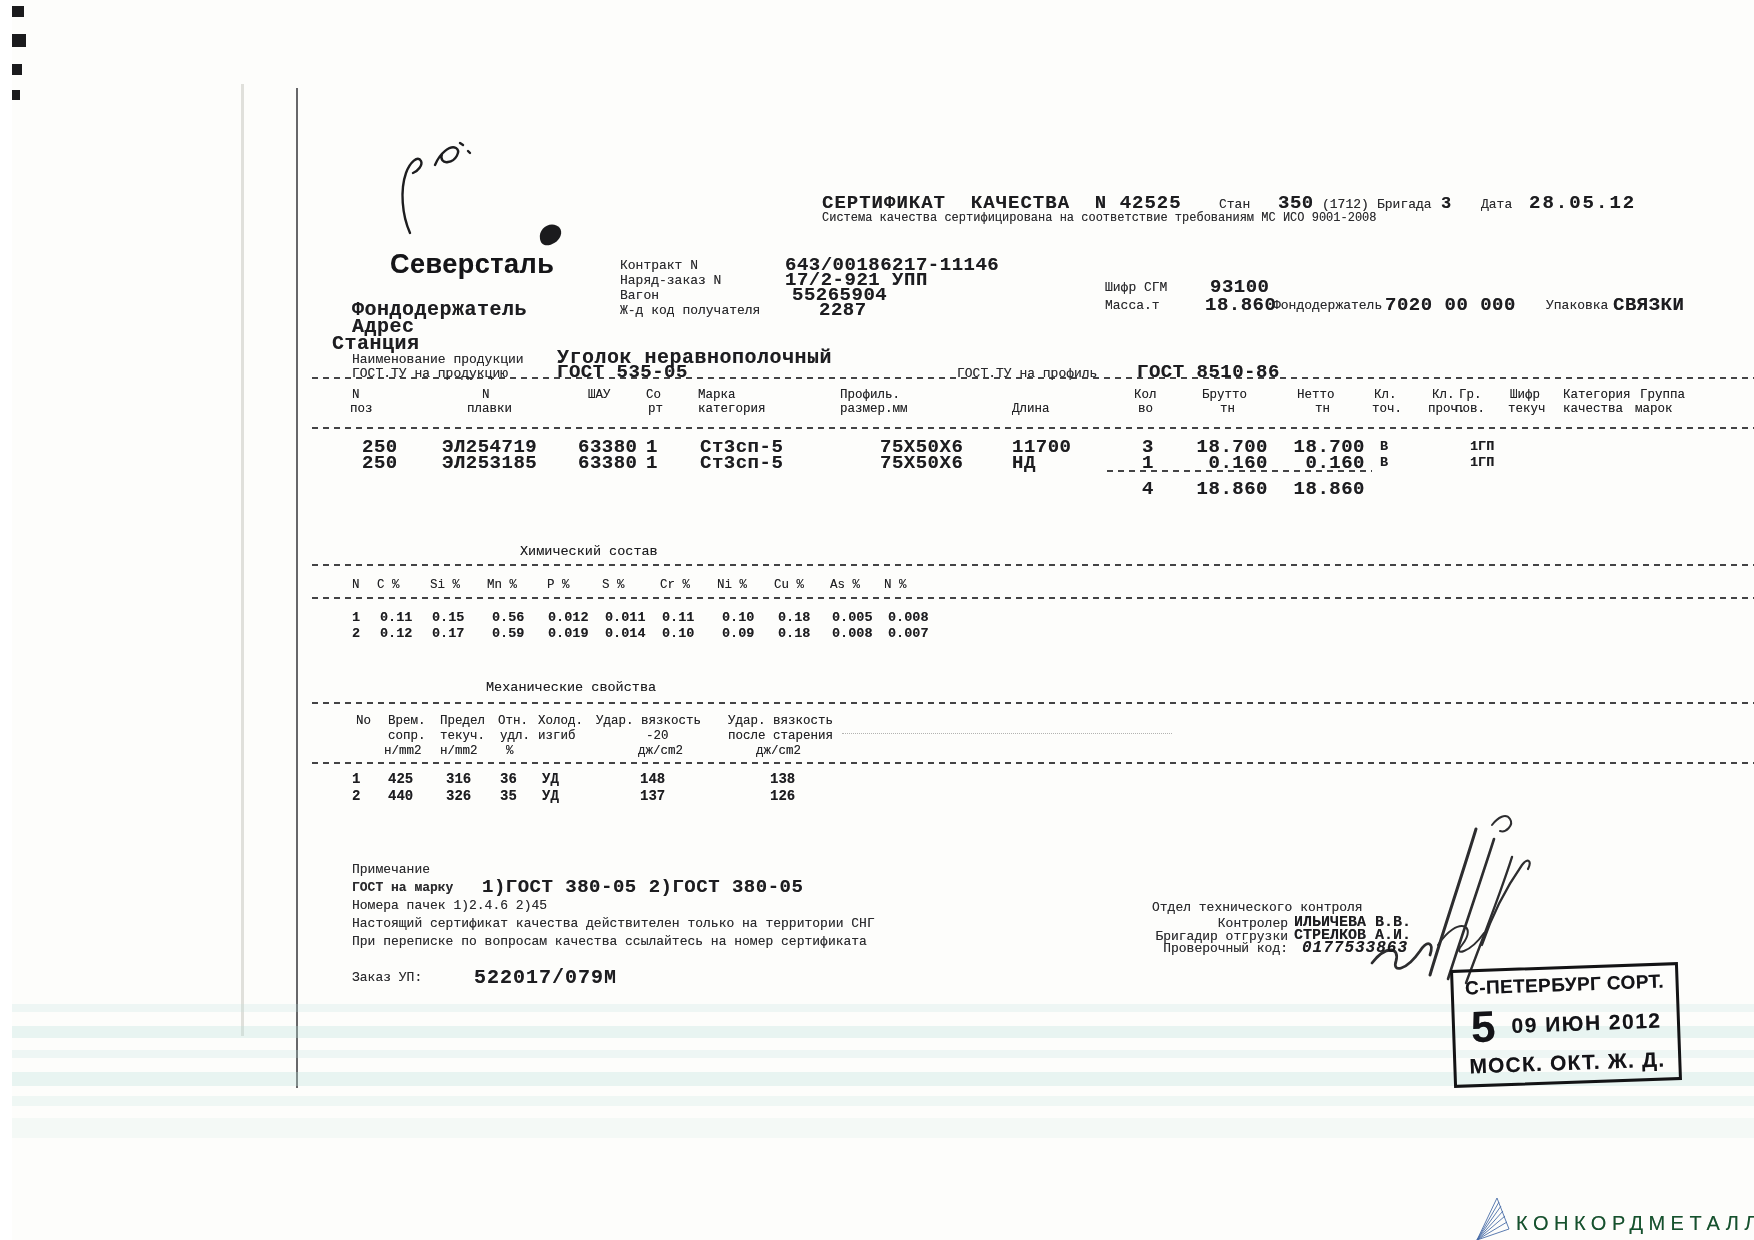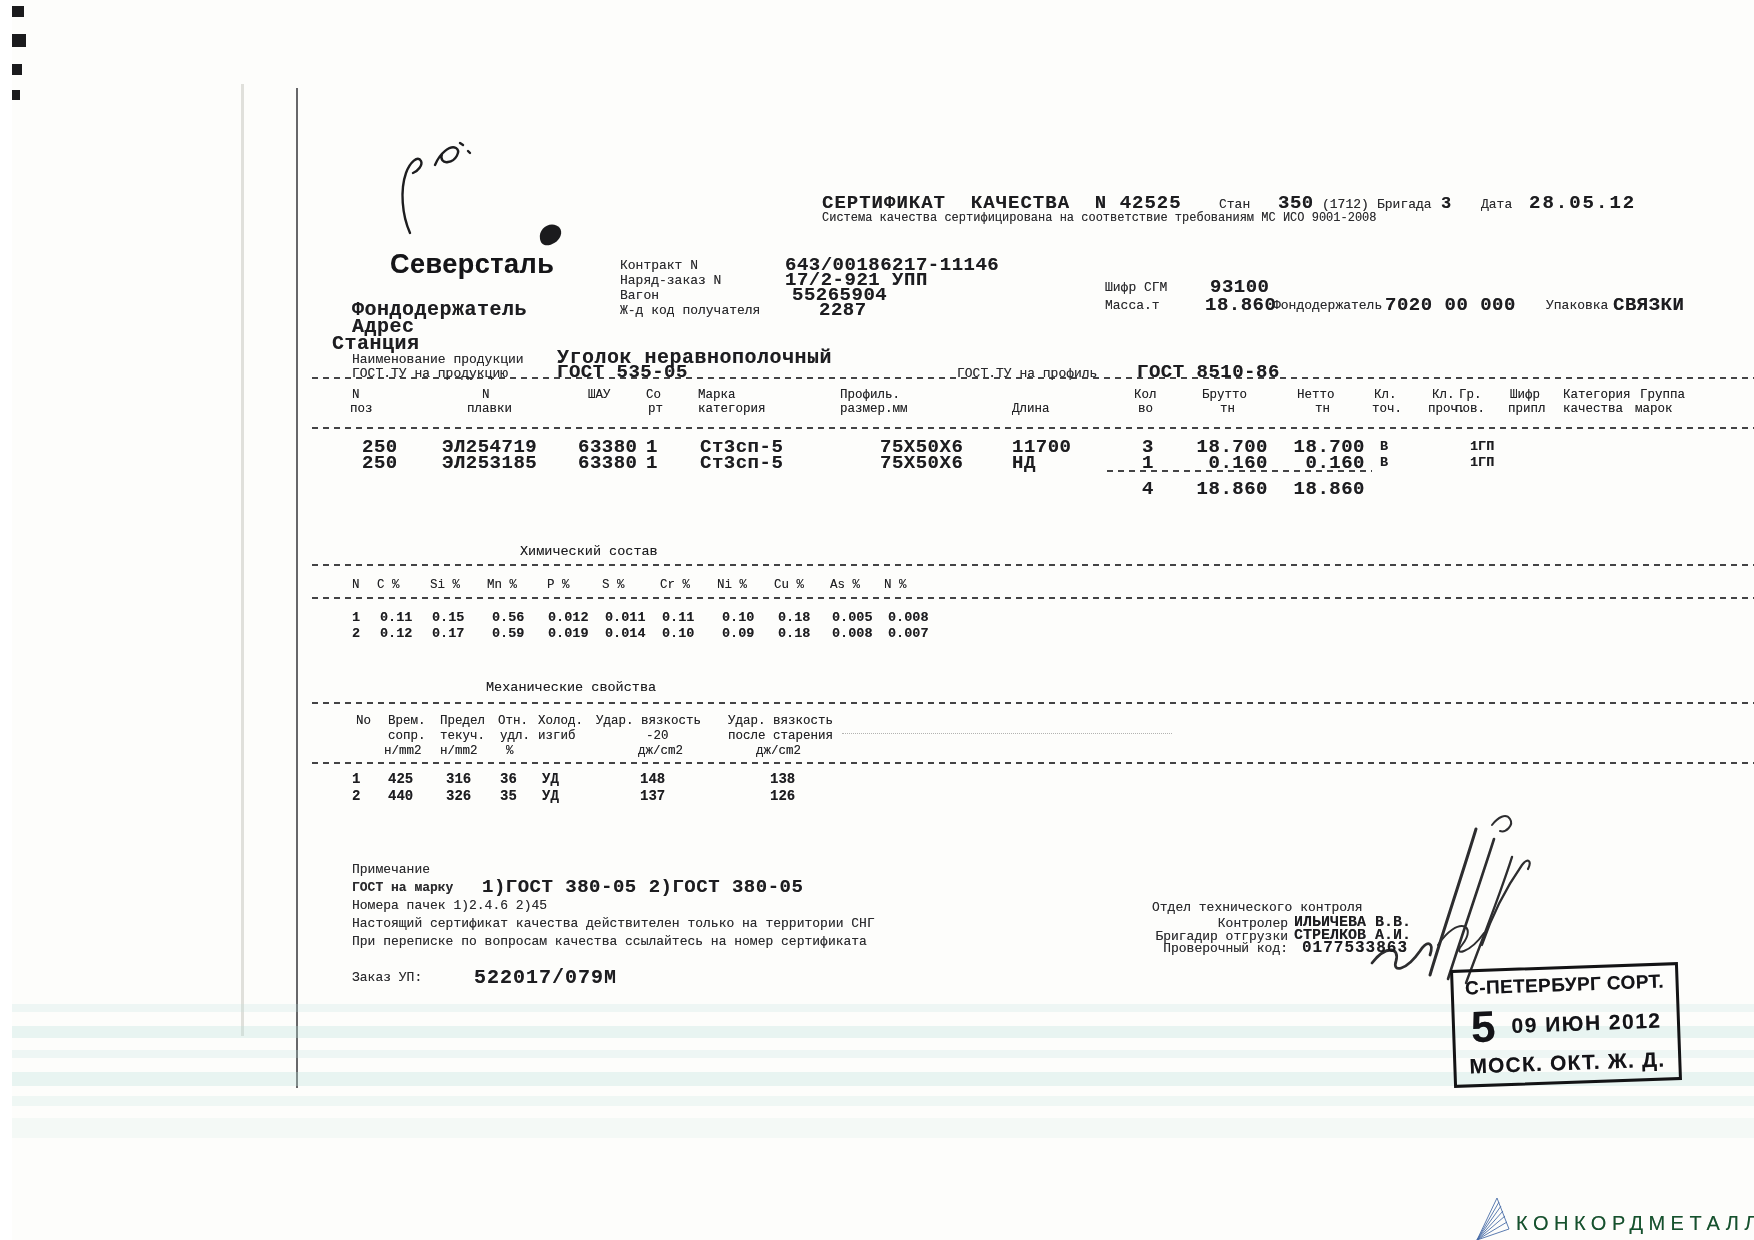--- a/index.html
+++ b/index.html
@@ -123,21 +123,21 @@
   <span class="ab thdr" style="left:1208px;top:402px;">тн</span>
   <span class="ab thdr" style="left:1285px;top:388px;">Нетто</span>
   <span class="ab thdr" style="left:1303px;top:402px;">тн</span>
   <span class="ab thdr" style="left:1362px;top:388px;">Кл.</span>
   <span class="ab thdr" style="left:1360px;top:402px;">точ.</span>
   <span class="ab thdr" style="left:1420px;top:388px;">Кл.</span>
   <span class="ab thdr" style="left:1416px;top:402px;">проч.</span>
   <span class="ab thdr" style="left:1447px;top:388px;">Гр.</span>
   <span class="ab thdr" style="left:1443px;top:402px;">пов.</span>
   <span class="ab thdr" style="left:1498px;top:388px;">Шифр</span>
-  <span class="ab thdr" style="left:1496px;top:402px;">припл</span>
+  <span class="ab thdr" style="left:1496px;top:402px;">текуч</span>
   <span class="ab thdr" style="left:1551px;top:388px;">Категория</span>
   <span class="ab thdr" style="left:1551px;top:402px;">качества</span>
   <span class="ab thdr" style="left:1628px;top:388px;">Группа</span>
   <span class="ab thdr" style="left:1623px;top:402px;">марок</span>
   <div class="dash" style="left:300px;top:427px;width:1442px;"></div>
 
   <span class="ab cell" style="left:350px;top:436px;">250</span>
   <span class="ab cell" style="left:430px;top:436px;">ЭЛ254719</span>
   <span class="ab cell" style="left:566px;top:436px;">63380</span>
   <span class="ab cell" style="left:634px;top:436px;">1</span>
@@ -250,21 +250,21 @@
   <span class="ab lb" style="left:340px;top:934px;">При переписке по вопросам качества ссылайтесь на номер сертификата</span>
   <span class="ab lb" style="left:340px;top:970px;">Заказ УП:</span>
   <span class="ab v20" style="left:462px;top:966px;letter-spacing:1px;">522017/079М</span>
 
   <span class="ab lb" style="left:1140px;top:900px;">Отдел технического контроля</span>
   <span class="ab lb r" style="left:1040px;top:916px;width:236px;">Контролер</span>
   <span class="ab cell14" style="left:1282px;top:914px;font-size:15px;">ИЛЬИЧЕВА В.В.</span>
   <span class="ab lb r" style="left:1040px;top:929px;width:236px;">Бригадир отгрузки</span>
   <span class="ab cell14" style="left:1282px;top:927px;font-size:15px;">СТРЕЛКОВ А.И.</span>
   <span class="ab lb r" style="left:1040px;top:941px;width:236px;">Проверочный код:</span>
-  <span class="ab cell14" style="left:1290px;top:939px;font-size:16px;letter-spacing:1px;">0177533863</span>
+  <span class="ab cell14" style="left:1290px;top:939px;font-size:16px;letter-spacing:1px;font-style:italic;">0177533863</span>
 
   <svg class="ab" style="left:1330px;top:795px" width="230" height="200" viewBox="0 0 230 200" fill="none" stroke="#17171a" stroke-linecap="round" opacity="0.9">
     <path stroke-width="3" d="M88 180 C100 140 120 80 134 34"></path>
     <path stroke-width="2.6" d="M106 184 C118 146 138 88 152 44"></path>
     <path stroke-width="2.4" d="M124 188 C138 150 158 100 170 62"></path>
     <path stroke-width="2.2" d="M140 150 C150 120 166 90 180 70 C186 62 190 66 186 74"></path>
     <path stroke-width="2.8" d="M30 168 C44 150 58 152 54 166 C50 178 64 176 78 156 C86 144 92 148 88 160"></path>
     <path stroke-width="2" d="M150 30 C156 22 164 18 168 24 C172 30 164 38 158 36"></path>
     <path stroke-width="2" d="M96 150 C116 120 136 130 120 150 C110 162 128 158 142 138"></path>
   </svg>

